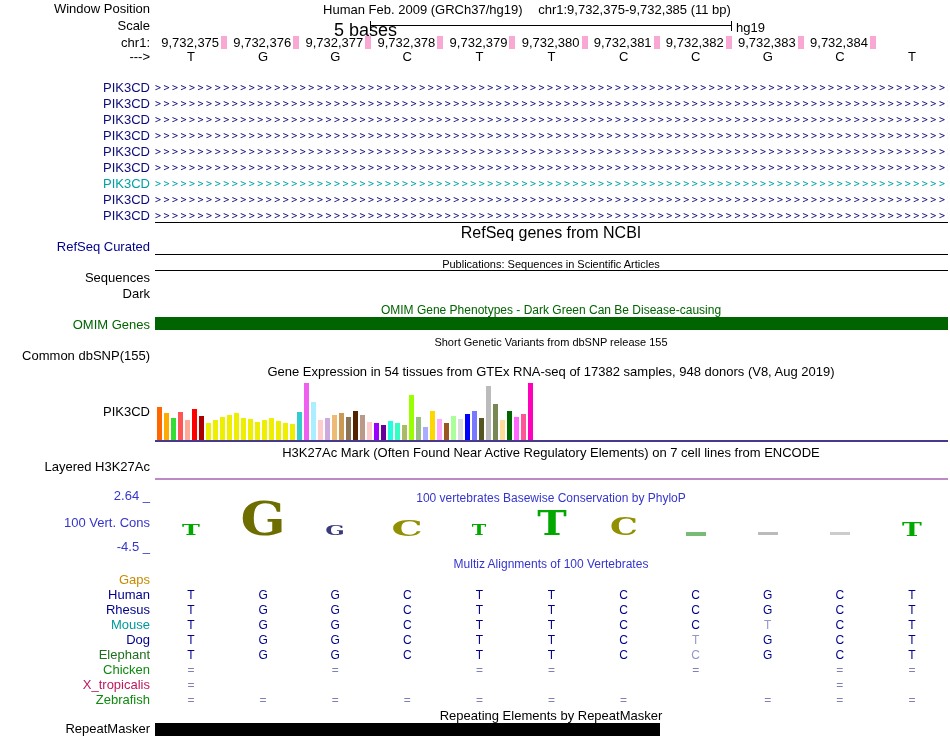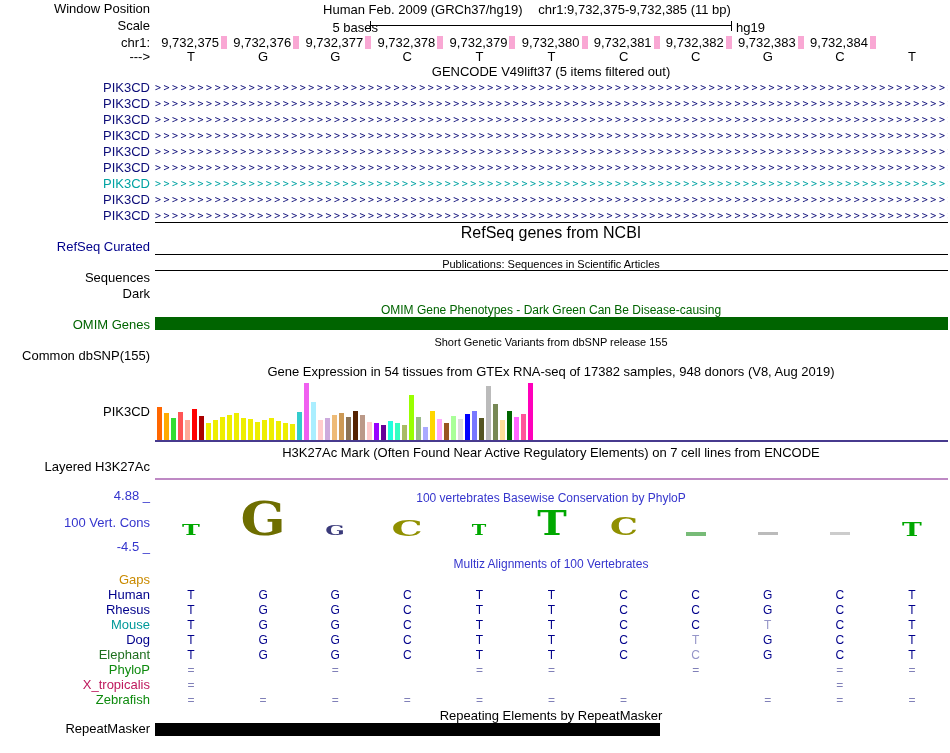--- a/index.html
+++ b/index.html
@@ -6,21 +6,21 @@
   .canvas{position:relative;width:950px;height:753px;background:#fff;
           font-family:"Liberation Sans",sans-serif;color:#000;overflow:hidden;}
   .lbl{position:absolute;right:800px;font-size:13px;line-height:14px;white-space:nowrap;text-align:right;}
   .ct{position:absolute;left:551px;transform:translateX(-50%);font-size:13px;line-height:13px;white-space:nowrap;}
   .sm{font-size:11px;}
   .navy{color:#00008B}
   .dgreen{color:#006400}
   .blue{color:#3535CD}
   .hdr{position:absolute;left:527px;transform:translateX(-50%);font-size:13px;white-space:nowrap;}
   .hdr span{margin:0 6px;}
-  .scaletext{position:absolute;top:20px;right:572px;font-size:13px;}
+  .scaletext{position:absolute;top:20px;right:553px;font-size:18px;}
   .scalebar{position:absolute;top:21px;left:370px;width:360px;height:10px;
             border-left:1px solid #000;border-right:1px solid #000;}
   .scalebar>div{position:absolute;left:0;right:0;top:4px;height:1px;background:#000;}
   .hg19{position:absolute;top:20px;left:736px;font-size:13px;}
   .hline{position:absolute;left:155px;width:793px;height:1px;background:#000;}
   .rcell{position:absolute;height:13px;font-size:13px;line-height:13px;text-align:right;
          border-right:6px solid #f9a8d4;box-sizing:border-box;padding-right:2px;}
   .bcell{position:absolute;height:14px;font-size:13px;line-height:14px;text-align:center;color:#000;}
   .arrows{position:absolute;left:155px;width:793px;height:14px;overflow:hidden;white-space:nowrap;
           font-family:"DejaVu Sans Mono",monospace;font-size:10px;letter-spacing:2.5px;line-height:13px;}
@@ -47,21 +47,20 @@
   <div class="lbl" style="top:19px">Scale</div>
   <div class="lbl" style="top:36px">chr1:</div>
   <div class="lbl" style="top:50px">---&gt;</div>
 
   <div class="scaletext">5 bases</div>
   <div class="scalebar">
       <div></div>
     </div>
   <div class="hg19">hg19</div>
 
-  <div class="ct" style="top:65px">GENCODE V49lift37 (5 items filtered out)</div>
   <div class="hline" style="top:222px"></div>
 
   <div class="ct" style="top:226px;font-size:16px">RefSeq genes from NCBI</div>
   <div class="lbl navy" style="top:240px">RefSeq Curated</div>
   <div class="hline" style="top:254px"></div>
 
   <div class="ct sm" style="top:258px">Publications: Sequences in Scientific Articles</div>
   <div class="hline" style="top:270px"></div>
   <div class="lbl" style="top:271px">Sequences</div>
   <div class="lbl" style="top:287px">Dark</div>
@@ -74,21 +73,21 @@
   <div class="lbl" style="top:349px">Common dbSNP(155)</div>
 
   <div class="ct" style="top:365px">Gene Expression in 54 tissues from GTEx RNA-seq of 17382 samples, 948 donors (V8, Aug 2019)</div>
   <div class="lbl" style="top:405px">PIK3CD</div>
   <div class="gtex-base"></div>
 
   <div class="ct" style="top:446px">H3K27Ac Mark (Often Found Near Active Regulatory Elements) on 7 cell lines from ENCODE</div>
   <div class="lbl" style="top:460px">Layered H3K27Ac</div>
   <div class="h3k-line"></div>
 
-  <div class="lbl blue" style="top:489px">4.88 _</div>
+  <div class="lbl blue" style="top:489px">2.64 _</div>
   <div class="ct blue" style="top:492px;font-size:12px">100 vertebrates Basewise Conservation by PhyloP</div>
   <div class="lbl blue" style="top:516px">100 Vert. Cons</div>
   <div class="lbl blue" style="top:540px">-4.5 _</div>
 
   <div class="ct blue" style="top:558px;font-size:12px">Multiz Alignments of 100 Vertebrates</div>
 
   <div class="ct" style="top:709px">Repeating Elements by RepeatMasker</div>
   <div class="lbl" style="top:722px">RepeatMasker</div>
   <div class="rm-bar"></div>
 
@@ -250,21 +249,21 @@
     <div class="mlet" style="left: 227.091px; width: 72.0909px; top: 648px; color: rgb(0, 0, 139);">G</div>
     <div class="mlet" style="left: 299.182px; width: 72.0909px; top: 648px; color: rgb(0, 0, 139);">G</div>
     <div class="mlet" style="left: 371.273px; width: 72.0909px; top: 648px; color: rgb(0, 0, 139);">C</div>
     <div class="mlet" style="left: 443.364px; width: 72.0909px; top: 648px; color: rgb(0, 0, 139);">T</div>
     <div class="mlet" style="left: 515.455px; width: 72.0909px; top: 648px; color: rgb(0, 0, 139);">T</div>
     <div class="mlet" style="left: 587.545px; width: 72.0909px; top: 648px; color: rgb(0, 0, 139);">C</div>
     <div class="mlet" style="left: 659.636px; width: 72.0909px; top: 648px; color: rgb(149, 149, 200);">C</div>
     <div class="mlet" style="left: 731.727px; width: 72.0909px; top: 648px; color: rgb(0, 0, 139);">G</div>
     <div class="mlet" style="left: 803.818px; width: 72.0909px; top: 648px; color: rgb(0, 0, 139);">C</div>
     <div class="mlet" style="left: 875.909px; width: 72.0909px; top: 648px; color: rgb(0, 0, 139);">T</div>
-    <div class="lbl" style="top: 663px; color: rgb(14, 138, 14);">PhyloP</div>
+    <div class="lbl" style="top: 663px; color: rgb(14, 138, 14);">Chicken</div>
     <div class="mlet" style="left: 155px; width: 72.0909px; top: 663px; color: rgb(128, 128, 184);">=</div>
     <div class="mlet" style="left: 299.182px; width: 72.0909px; top: 663px; color: rgb(128, 128, 184);">=</div>
     <div class="mlet" style="left: 443.364px; width: 72.0909px; top: 663px; color: rgb(128, 128, 184);">=</div>
     <div class="mlet" style="left: 515.455px; width: 72.0909px; top: 663px; color: rgb(128, 128, 184);">=</div>
     <div class="mlet" style="left: 659.636px; width: 72.0909px; top: 663px; color: rgb(128, 128, 184);">=</div>
     <div class="mlet" style="left: 803.818px; width: 72.0909px; top: 663px; color: rgb(128, 128, 184);">=</div>
     <div class="mlet" style="left: 875.909px; width: 72.0909px; top: 663px; color: rgb(128, 128, 184);">=</div>
     <div class="lbl" style="top: 678px; color: #be185d;">X_tropicalis</div>
     <div class="mlet" style="left: 155px; width: 72.0909px; top: 678px; color: rgb(128, 128, 184);">=</div>
     <div class="mlet" style="left: 803.818px; width: 72.0909px; top: 678px; color: rgb(128, 128, 184);">=</div>

